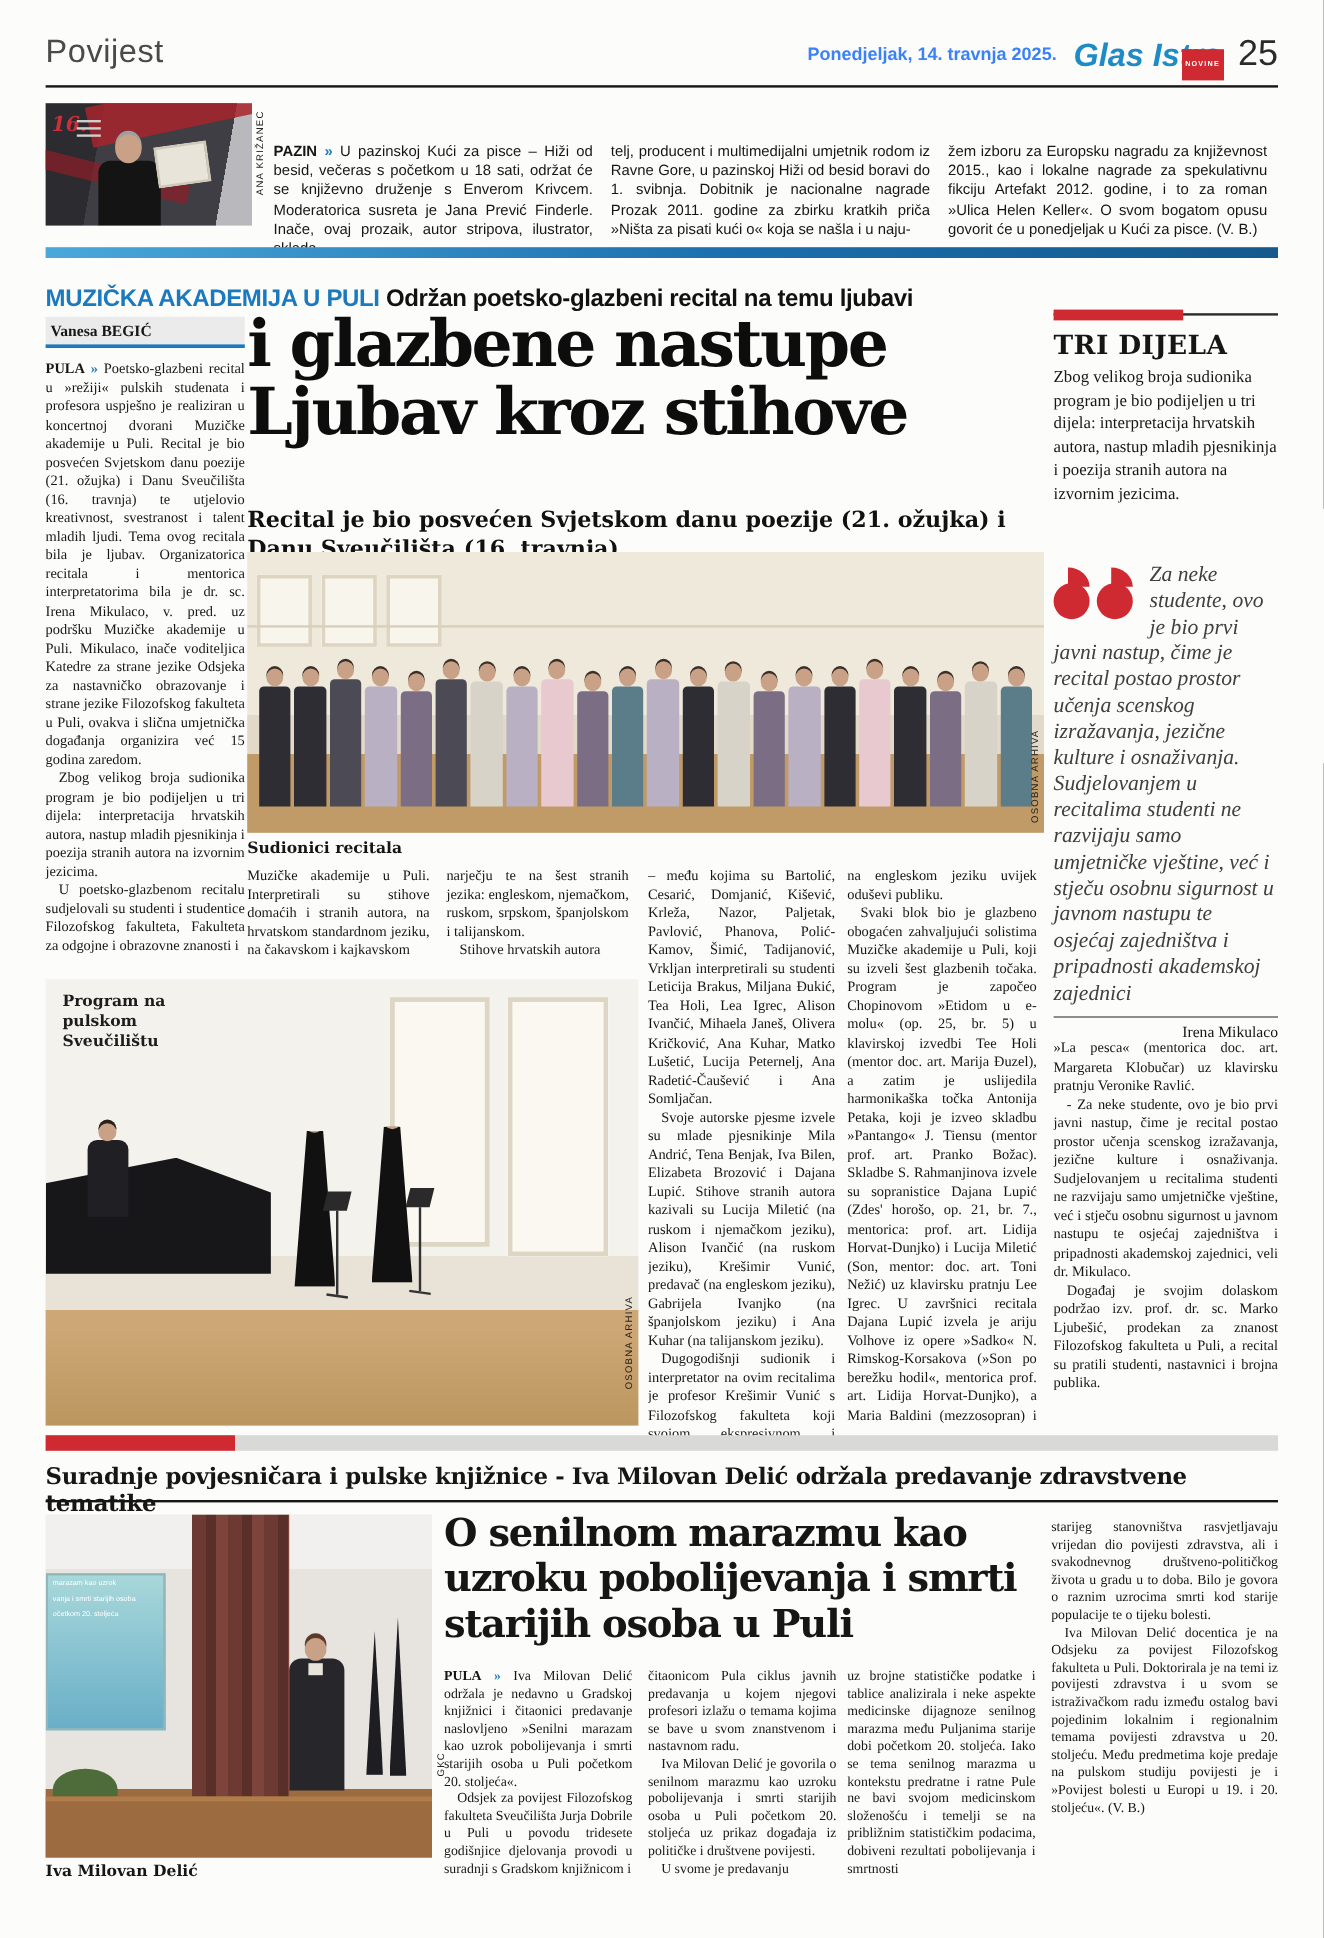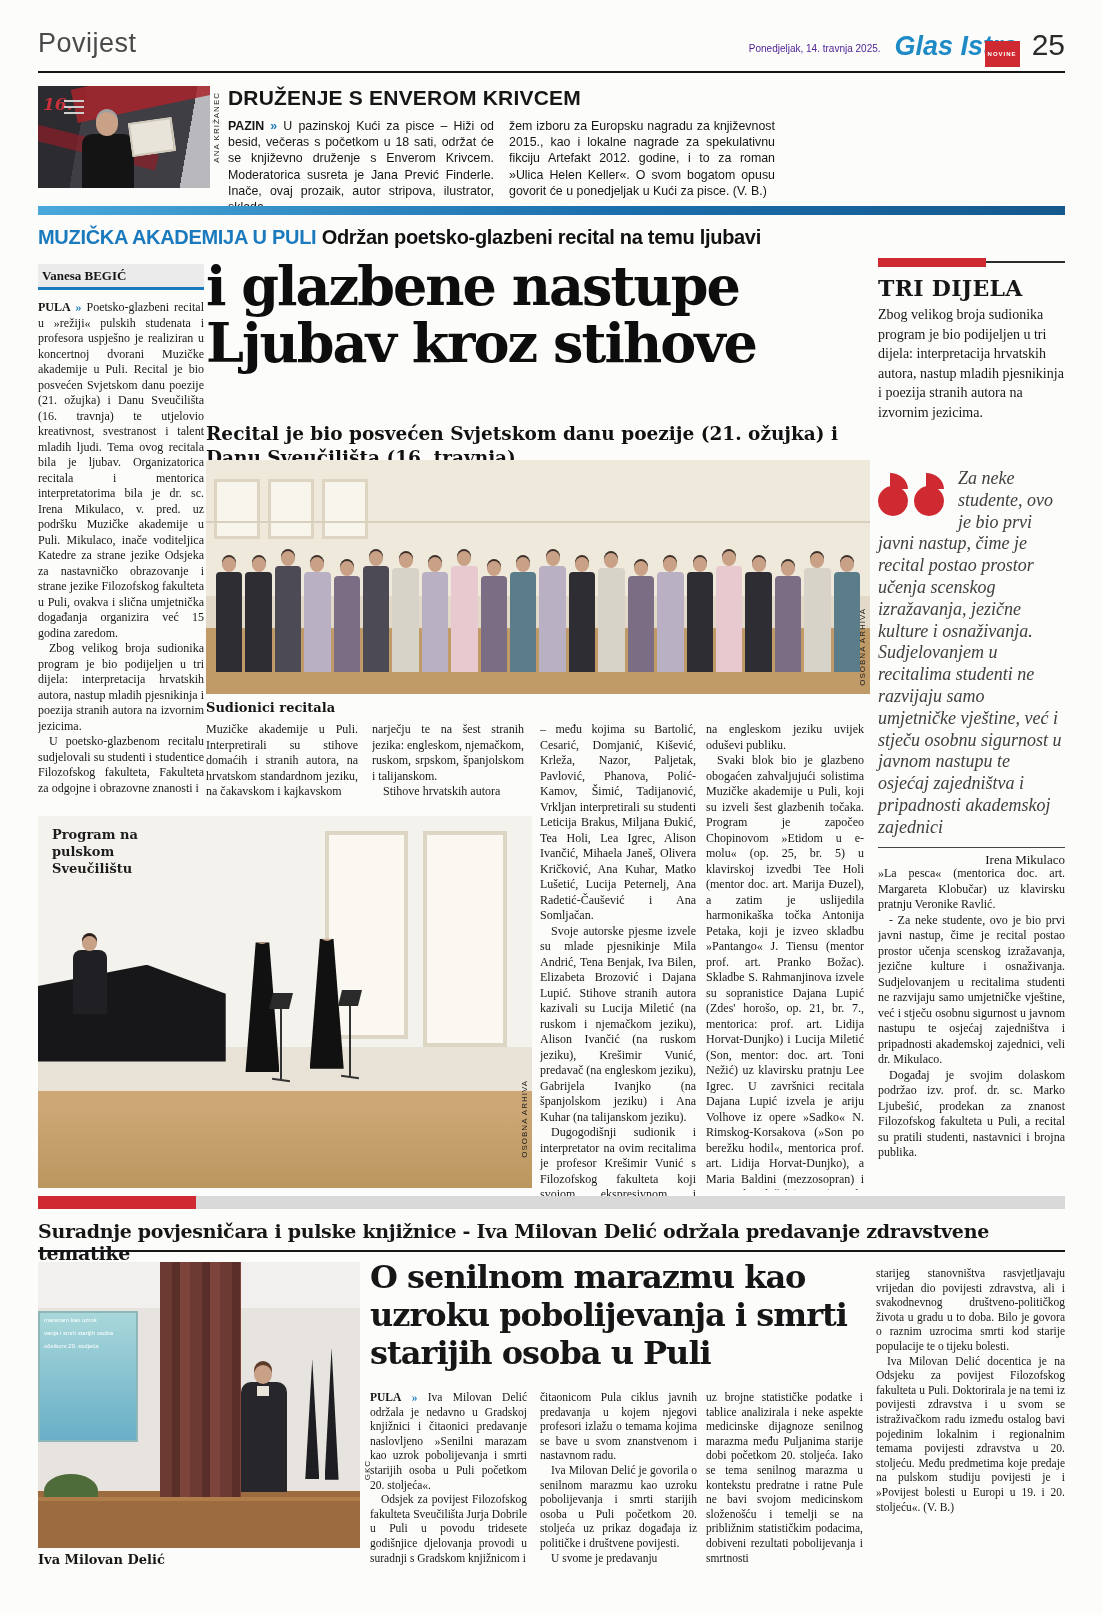--- a/index.html
+++ b/index.html
@@ -3,21 +3,21 @@
 <meta charset="utf-8">
 <style>
   html,body{margin:0;padding:0;background:#888;}
   .page{position:relative;width:1103px;height:1615px;margin:0 auto;background:#fcfcfa;overflow:hidden;
         font-family:"Liberation Serif",serif;color:#161616;}
   .abs{position:absolute;}
 
   
   .section-title{font-family:"Liberation Sans",sans-serif;font-size:27px;color:#4a4a4a;letter-spacing:.5px;}
   .header-right{display:flex;align-items:flex-end;gap:14px;}
-  .hdr-date{font-family:"Liberation Sans",sans-serif;font-weight:normal;font-size:10px;color:#4c1d95;padding-bottom:4px;}
+  .hdr-date{font-family:"Liberation Sans",sans-serif;font-weight:bold;font-size:15px;color:#3b82f6;padding-bottom:4px;}
   .logo{font-family:"Liberation Sans",sans-serif;font-weight:bold;font-style:italic;font-size:27px;color:#1e8bc6;line-height:24px;position:relative;}
   .logo-sub{position:absolute;right:-2px;bottom:-9px;background:#cf2a31;color:#fff;font-style:normal;
             font-size:6px;font-weight:bold;padding:1px 3px;letter-spacing:1px;}
   .pagenum{font-family:"Liberation Sans",sans-serif;font-size:30px;color:#2b2b2b;line-height:26px;}
   .rule{background:#161616;}
 
   
   .vcred{position:absolute;writing-mode:vertical-rl;transform:rotate(180deg);
          font-family:"Liberation Sans",sans-serif;font-size:8px;letter-spacing:1px;color:#222;white-space:nowrap;}
 
@@ -132,32 +132,32 @@
     <div class="sp-lines">
         <i style="top:14px;"></i>
         <i style="top:20px;"></i>
         <i style="top:26px;"></i>
       </div>
     <div class="sp-body"></div>
     <div class="sp-head"></div>
     <div class="sp-book"></div>
   </div>
   <div class="vcred" style="left:212px;top:92px;">ANA KRIŽANEC</div>
-  <div class="abs strip-title" style="left:228px;top:86px;">DRUŽENJE S ENVEROM KRIVCEM</div>
   <div class="abs strip-cols" style="left:228px;top:118px;">
     <div class="strip-col">
       <span class="dateline">PAZIN</span>
       <span class="marker">»</span>
       <span>U pazinskoj Kući za pisce – Hiži od besid, večeras s početkom u 18 sati, održat će se književno druženje s Enverom Krivcem. Moderatorica susreta je Jana Prević Finderle. Inače, ovaj prozaik, autor stripova, ilustrator, sklada-</span>
     </div>
+    <div class="strip-col">telj, producent i multimedijalni umjetnik rodom iz Ravne Gore, u pazinskoj Hiži od besid boravi do 1. svibnja. Dobitnik je nacionalne nagrade Prozak 2011. godine za zbirku kratkih priča »Ništa za pisati kući o« koja se našla i u naju-</div>
     <div class="strip-col">žem izboru za Europsku nagradu za književnost 2015., kao i lokalne nagrade za spekulativnu fikciju Artefakt 2012. godine, i to za roman »Ulica Helen Keller«. O svom bogatom opusu govorit će u ponedjeljak u Kući za pisce. (V. B.)</div>
   </div>
   <div class="abs bluebar" style="left:38px;top:206px;width:1027px;height:9px;"></div>
 
-  <div class="abs kicker" style="left:38px;top:226px;">
+  <div class="abs kicker" style="left:38px;top:238px;">
     <span class="kicker-blue">MUZIČKA AKADEMIJA U PULI</span>
     <span class="kicker-black">Održan poetsko-glazbeni recital na temu ljubavi</span>
   </div>
 
   <div class="abs byline" style="left:38px;top:264px;">Vanesa BEGIĆ</div>
   <div class="abs body" style="left:38px;top:300px;width:166px;height:514px;">
     <p><span class="dateline">PULA</span>
       <span class="marker">»</span>
       <span>Poetsko-glazbeni recital u »režiji« pulskih studenata i profesora uspješno je realiziran u koncertnoj dvorani Muzičke akademije u Puli. Recital je bio posvećen Svjetskom danu poezije (21. ožujka) i Danu Sveučilišta (16. travnja) te utjelovio kreativnost, svestranost i talent mladih ljudi. Tema ovog recitala bila je ljubav. Organizatorica recitala i mentorica interpretatorima bila je dr. sc. Irena Mikulaco, v. pred. uz podršku Muzičke akademije u Puli. Mikulaco, inače voditeljica Katedre za strane jezike Odsjeka za nastavničko obrazovanje i strane jezike Filozofskog fakulteta u Puli, ovakva i slična umjetnička događanja organizira već 15 godina zaredom.</span></p>
     <p class="ind">Zbog velikog broja sudionika program je bio podijeljen u tri dijela: interpretacija hrvatskih autora, nastup mladih pjesnikinja i poezija stranih autora na izvornim jezicima.</p><p class="ind">U poetsko-glazbenom recitalu sudjelovali su studenti i studentice Filozofskog fakulteta, Fakulteta za odgojne i obrazovne znanosti i</p><span></span>

